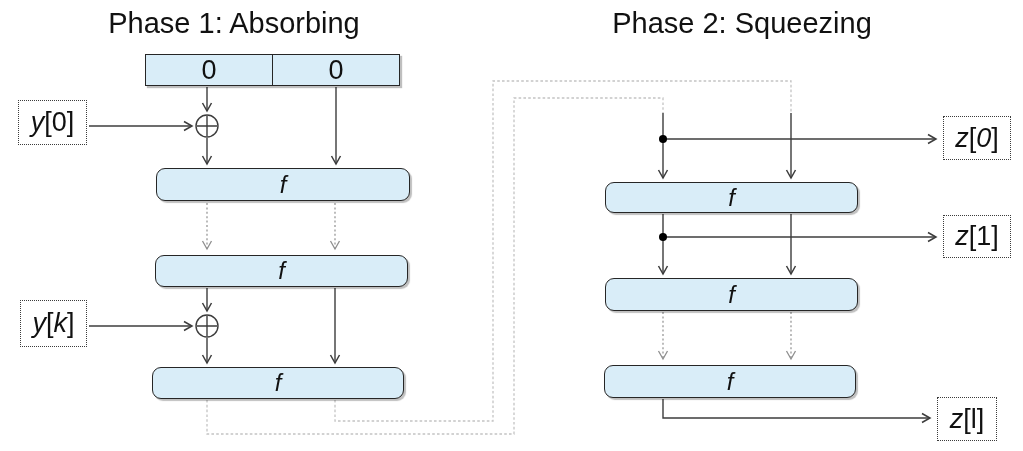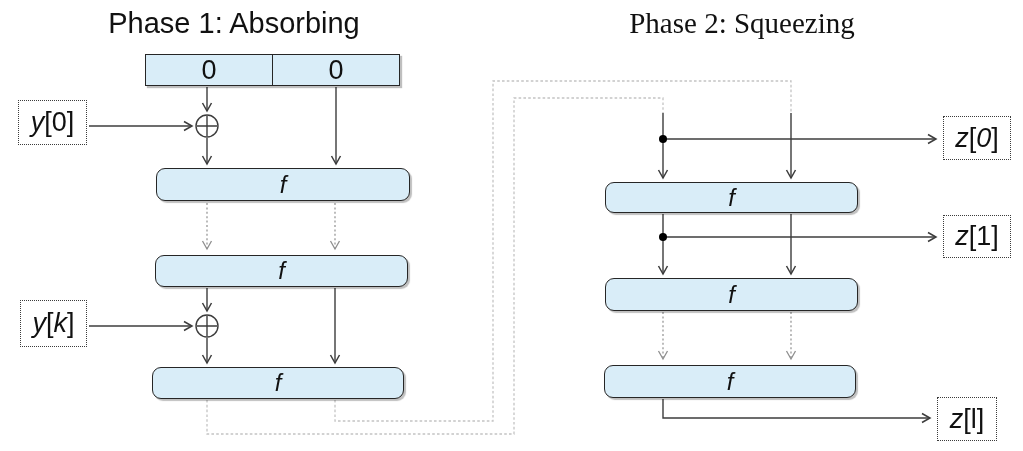--- a/index.html
+++ b/index.html
@@ -126,21 +126,21 @@
       <circle class="xor-circle" cx="207" cy="126" r="11"></circle>
       <path class="ln-dark" d="M196.8,126 H217.2 M207,115.8 V136.2"></path>
     </g>
     <g>
       <circle class="xor-circle" cx="207" cy="326" r="11"></circle>
       <path class="ln-dark" d="M196.8,326 H217.2 M207,315.8 V336.2"></path>
     </g>
   </svg>
 
   <div class="title" style="left:78px; top:6px; width:312px;">Phase 1: Absorbing</div>
-  <div class="title" style="left:577px; top:6px; width:330px;font-family:Liberation Serif, serif;">Phase 2: Squeezing</div>
+  <div class="title" style="left:577px; top:6px; width:330px;">Phase 2: Squeezing</div>
 
   <div class="state-box" style="left:145px; top:54px; width:255px; height:32px;">
     <div class="state-cell">0</div>
     <div class="state-cell">0</div>
   </div>
 
   <div class="f-box" style="left:156px; top:168px; width:254px; height:33px;">f</div>
   <div class="f-box" style="left:155px; top:255px; width:253px; height:32px;">f</div>
   <div class="f-box" style="left:152px; top:367px; width:252px; height:32px;">f</div>
 

